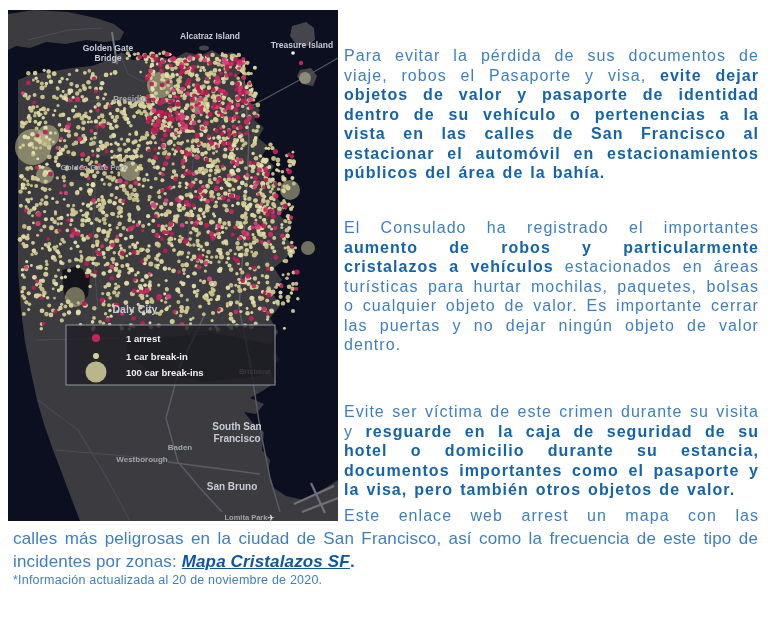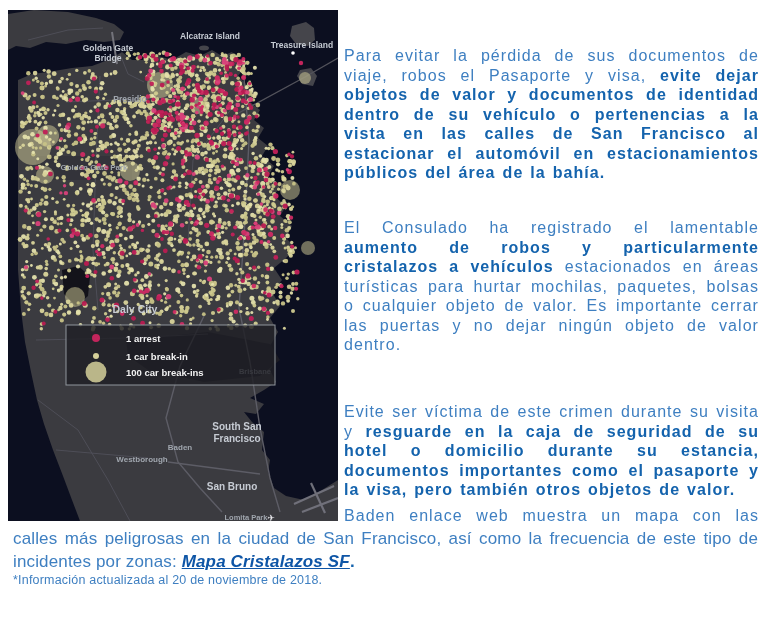--- a/index.html
+++ b/index.html
@@ -2589,25 +2589,25 @@
           <circle cx="88" cy="346" r="3" fill="#d5d09a" opacity="1"></circle>
           <text x="118" y="349.5" font-size="9.5" fill="#f2f2f2" class="legend-label">1 car break-in</text>
           <circle cx="88" cy="362" r="10.5" fill="#d5d09a" opacity="0.85"></circle>
           <text x="118" y="365.5" font-size="9.5" fill="#f2f2f2" class="legend-label">100 car break-ins</text>
         </g>
     </svg>
   </div>
 
 
   <div id="paragraphs">
-      <div class="para" style="top: 46px;"><span>Para evitar la pérdida de sus documentos de viaje, robos el Pasaporte y visa, </span><b class="hl">evite dejar objetos de valor y documentos de identidad dentro de su vehículo o pertenencias a la vista en las calles de San Francisco al estacionar el automóvil en estacionamientos públicos del área de la bahía.</b></div>
-      <div class="para" style="top: 218px;"><span>El Consulado ha registrado el lamentable </span><b class="hl">aumento de robos y particularmente cristalazos a vehículos</b><span> estacionados en áreas turísticas para hurtar mochilas, paquetes, bolsas o cualquier objeto de valor. Es importante cerrar las puertas y no dejar ningún objeto de valor dentro.</span></div>
+      <div class="para" style="top: 46px;"><span>Para evitar la pérdida de sus documentos de viaje, robos el Pasaporte y visa, </span><b class="hl">evite dejar objetos de valor y pasaporte de identidad dentro de su vehículo o pertenencias a la vista en las calles de San Francisco al estacionar el automóvil en estacionamientos públicos del área de la bahía.</b></div>
+      <div class="para" style="top: 218px;"><span>El Consulado ha registrado el importantes </span><b class="hl">aumento de robos y particularmente cristalazos a vehículos</b><span> estacionados en áreas turísticas para hurtar mochilas, paquetes, bolsas o cualquier objeto de valor. Es importante cerrar las puertas y no dejar ningún objeto de valor dentro.</span></div>
       <div class="para" style="top: 402px;"><span>Evite ser víctima de este crimen durante su visita y </span><b class="hl">resguarde en la caja de seguridad de su hotel o domicilio durante su estancia, documentos importantes como el pasaporte y la visa, pero también otros objetos de valor.</b></div>
     </div>
 
-  <div class="para-intro">Baden enlace web muestra un mapa con las</div>
+  <div class="para-intro">Este enlace web arrest un mapa con las</div>
 
   <div class="para-wide">
     <span>calles más peligrosas en la ciudad de San Francisco, así como la frecuencia de este tipo de incidentes por zonas: </span><a class="map-link">Mapa Cristalazos SF</a><span class="after-link">.</span>
   </div>
 
-  <div class="footnote">*Información actualizada al 20 de noviembre de 2018.</div>
+  <div class="footnote">*Información actualizada al 20 de noviembre de 2020.</div>
 </div>
 
 </body></html>

